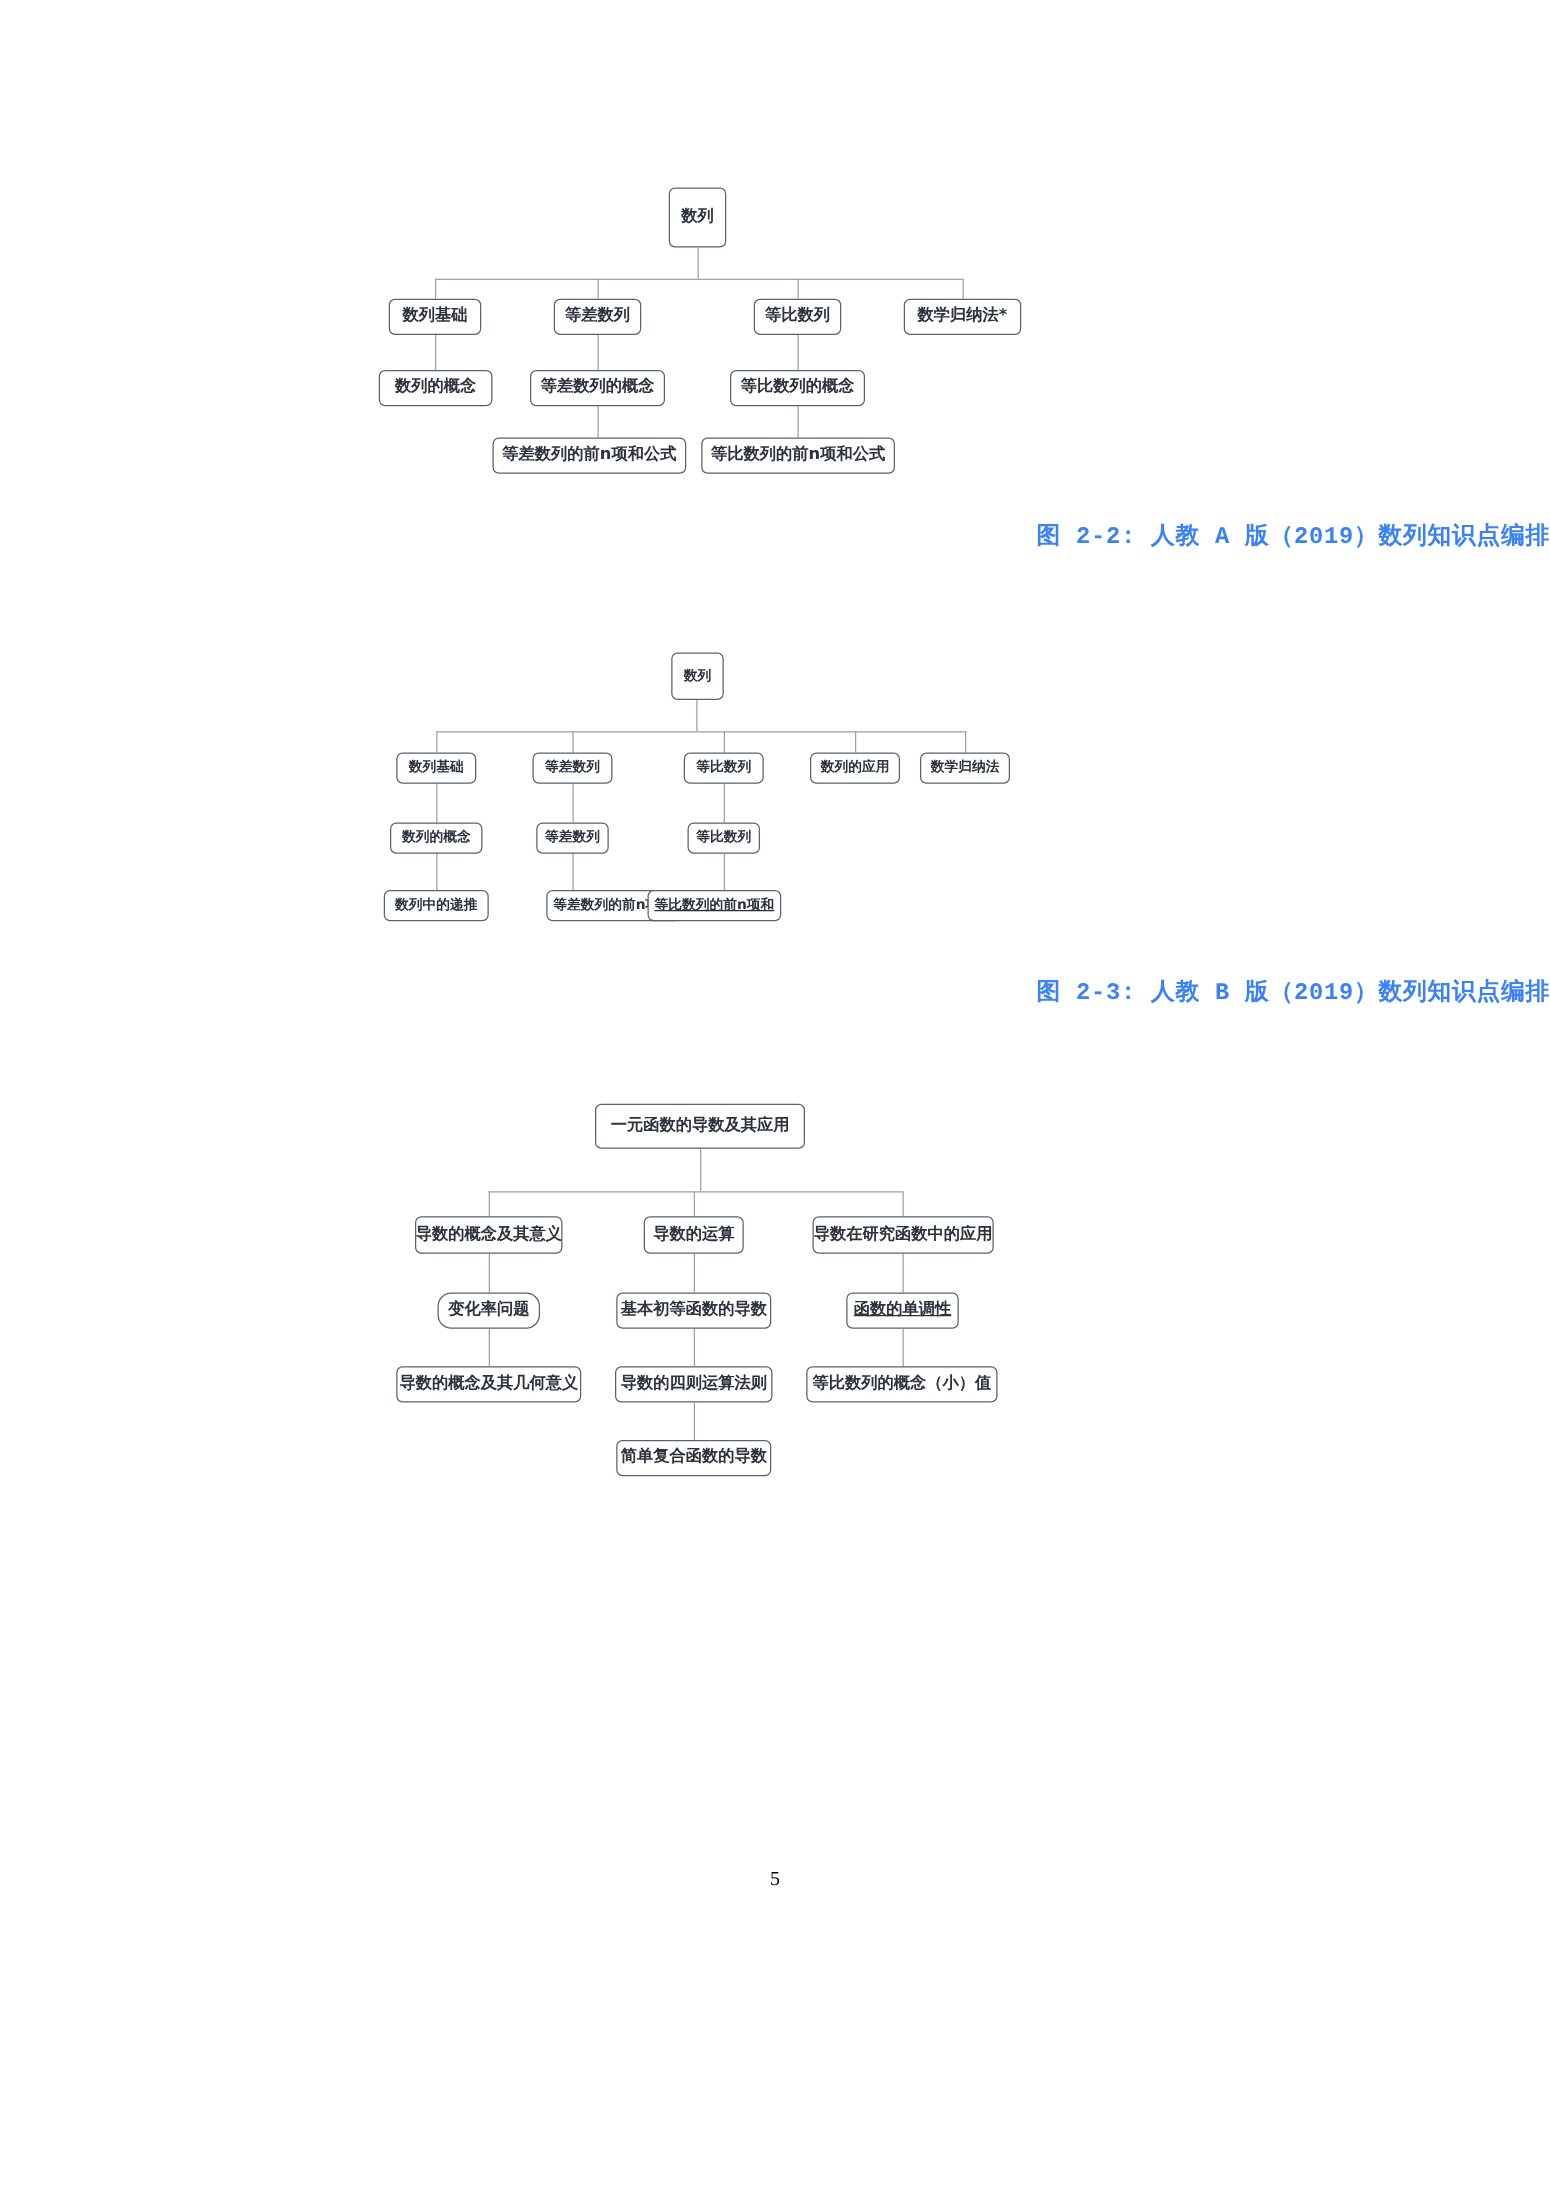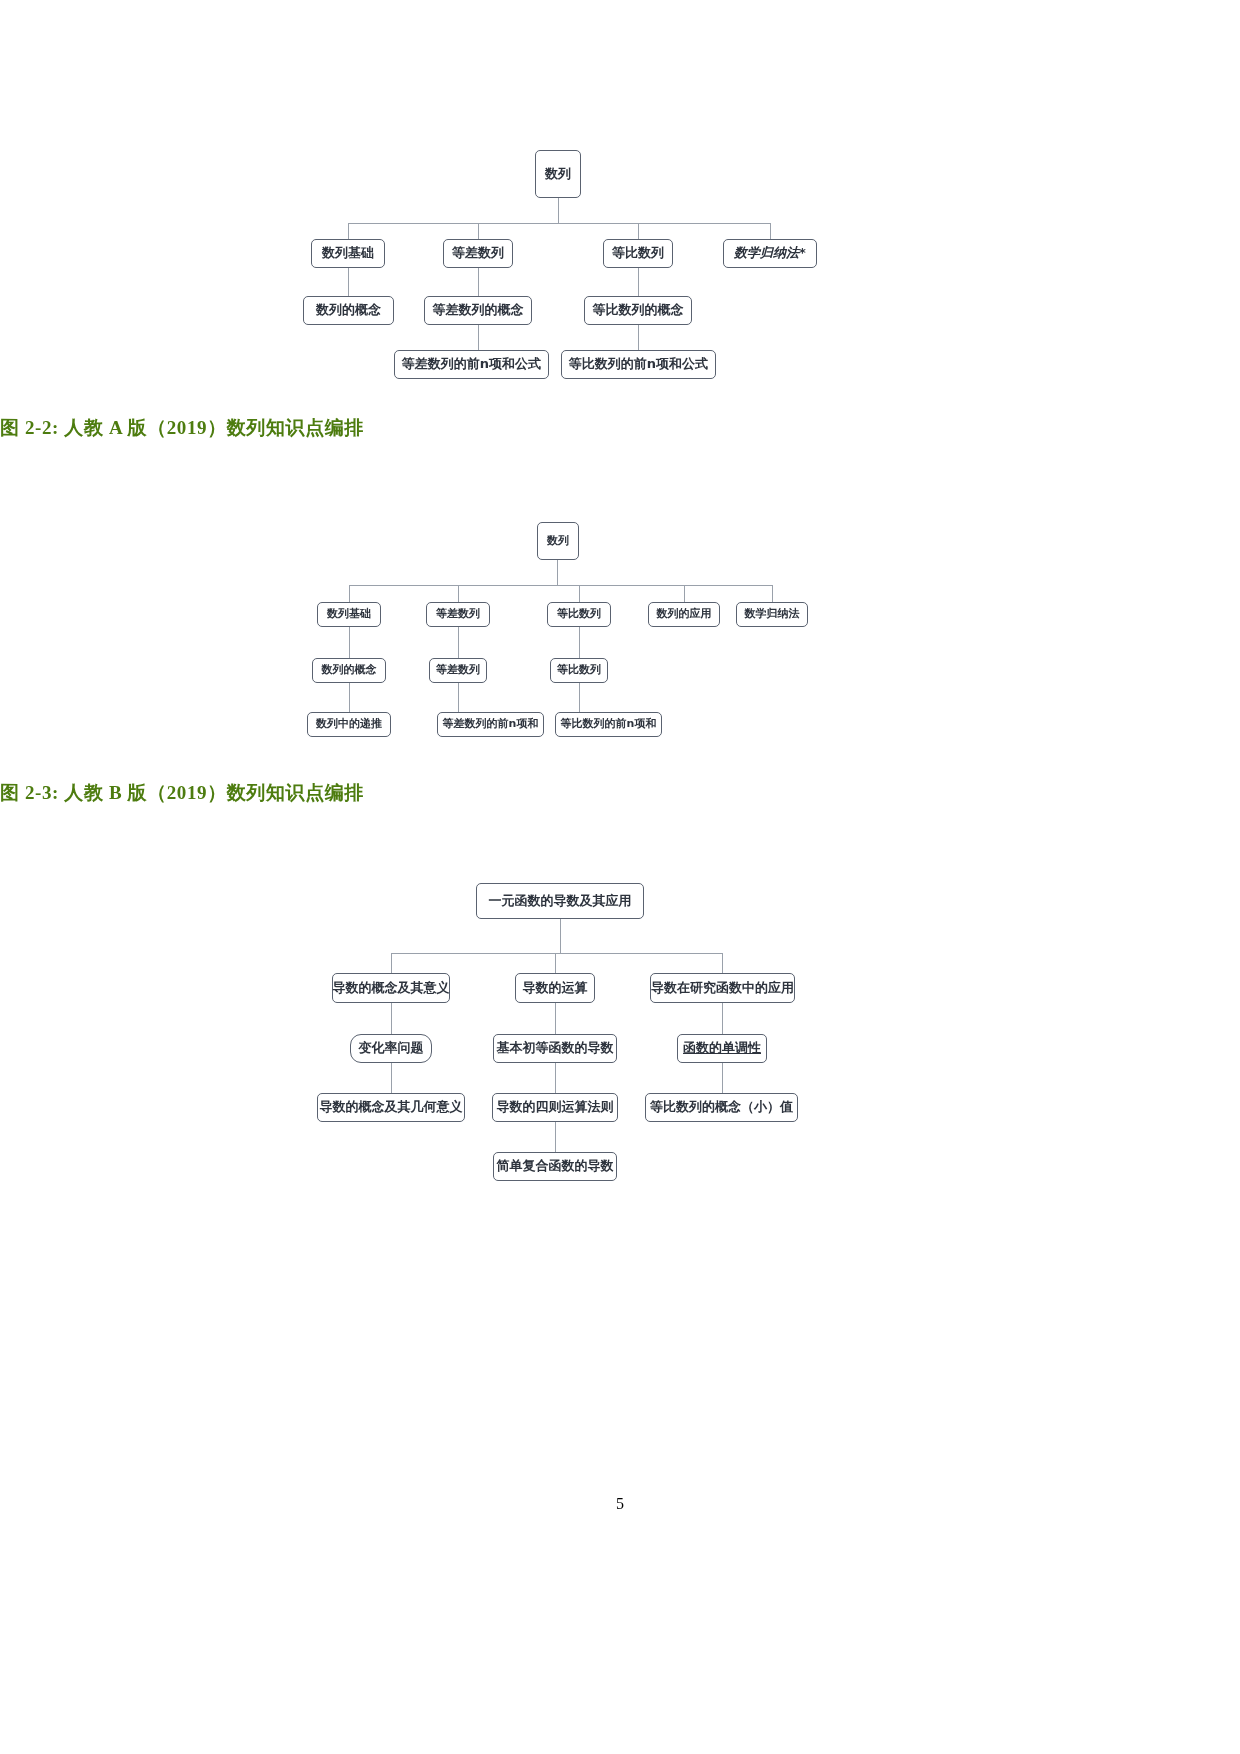--- a/index.html
+++ b/index.html
@@ -66,26 +66,26 @@
     height: 1px;
     background: #9aa1ab;
     z-index: 1;
   }
 
   
   .caption {
     position: absolute;
     left: 0;
     width: 1240px;
-    text-align: left;
-    font-family: Liberation Serif, serif;
+    text-align: right;
+    font-family: Liberation Mono, monospace;
     font-weight: bold;
     font-size: 19px;
     letter-spacing: 0.6px;
-    color: #4d7c0f;
+    color: #3b82f6;
   }
 
   .page-number {
     position: absolute;
     left: 0;
     width: 1240px;
     top: 1495px;
     text-align: center;
     font-family: "Liberation Serif", "DejaVu Serif", serif;
     font-size: 16px;
@@ -112,21 +112,21 @@
       <div class="hline" style="left:348px; top:223px; width:422px;"></div>
 
       <div class="vline" style="left:348px; top:223px; height:16px;"></div>
       <div class="vline" style="left:478px; top:223px; height:16px;"></div>
       <div class="vline" style="left:638px; top:223px; height:16px;"></div>
       <div class="vline" style="left:770px; top:223px; height:16px;"></div>
 
       <div class="node" style="left:311px; top:239px; width:74px; height:29px;">数列基础</div>
       <div class="node" style="left:443px; top:239px; width:70px; height:29px;">等差数列</div>
       <div class="node" style="left:603px; top:239px; width:70px; height:29px;">等比数列</div>
-      <div class="node" style="left:723px; top:239px; width:94px; height:29px;font-style:italic;">数学归纳法*</div>
+      <div class="node" style="left:723px; top:239px; width:94px; height:29px;">数学归纳法*</div>
 
       <div class="vline" style="left:348px; top:268px; height:28px;"></div>
       <div class="node" style="left:303px; top:296px; width:91px; height:29px;">数列的概念</div>
 
       <div class="vline" style="left:478px; top:268px; height:28px;"></div>
       <div class="node" style="left:424px; top:296px; width:108px; height:29px;">等差数列的概念</div>
       <div class="vline" style="left:478px; top:325px; height:25px;"></div>
       <div class="node" style="left:394px; top:350px; width:155px; height:29px;">等差数列的前n项和公式</div>
 
       <div class="vline" style="left:638px; top:268px; height:28px;"></div>
@@ -164,21 +164,21 @@
       <div class="node" style="left:307px; top:212px; width:84px; height:25px;">数列中的递推</div>
 
       <div class="vline" style="left:458px; top:127px; height:31px;"></div>
       <div class="node" style="left:429px; top:158px; width:58px; height:25px;">等差数列</div>
       <div class="vline" style="left:458px; top:183px; height:29px;"></div>
       <div class="node" style="left:405px; top:212px; width:107px; height:25px;margin-left:32px;">等差数列的前n项和</div>
 
       <div class="vline" style="left:579px; top:127px; height:31px;"></div>
       <div class="node" style="left:550px; top:158px; width:58px; height:25px;">等比数列</div>
       <div class="vline" style="left:579px; top:183px; height:29px;"></div>
-      <div class="node" style="left:555px; top:212px; width:107px; height:25px;">等比数列的前n项和</div>
+      <div class="node" style="left:518px; top:212px; width:107px; height:25px;text-decoration:underline;">等比数列的前n项和</div>
 
     </div>
     <div class="caption" style="top:280px;">图 2-3:  人教 B 版（2019）数列知识点编排</div>
   </div>
 
   <div class="figure f3" style="top:860px;">
     <div class="chart" style="height:300px;">
 
       <div class="node" style="left:476px; top:23px; width:168px; height:36px;">一元函数的导数及其应用</div>
 

